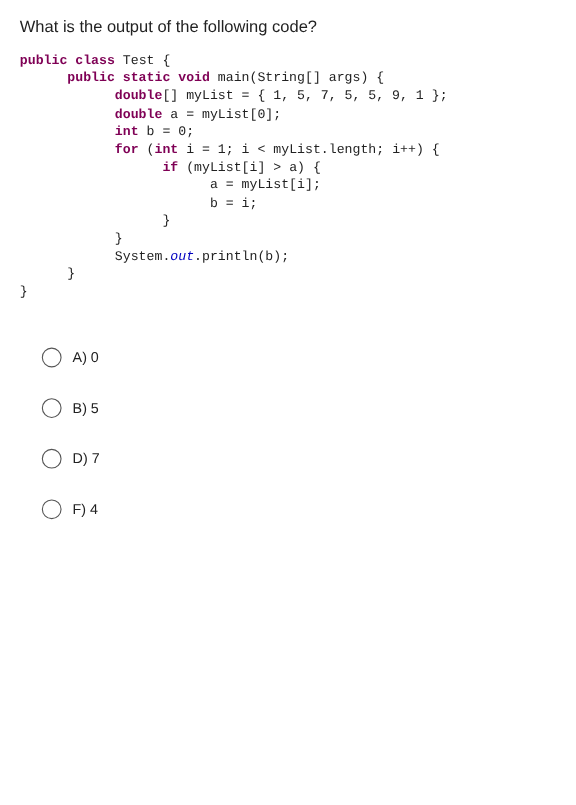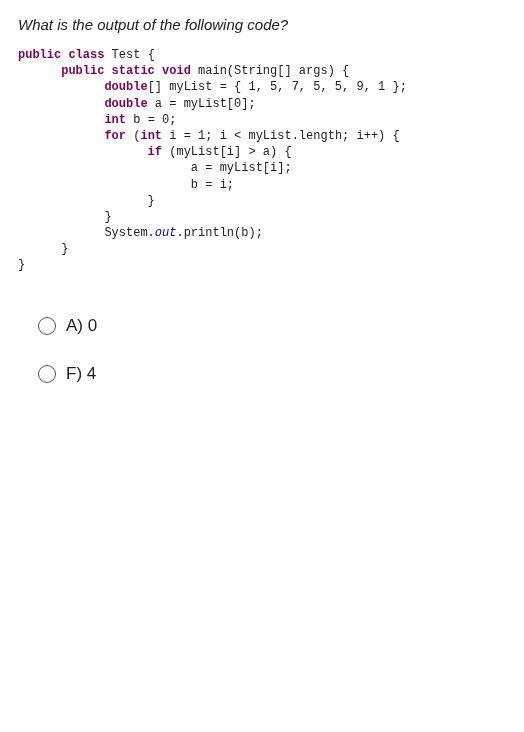--- a/index.html
+++ b/index.html
@@ -5,21 +5,21 @@
   * { box-sizing: border-box; }
   body {
     margin: 0;
     padding: 16px 18px;
     font-family: Arial, Helvetica, sans-serif;
     font-size: 15px;
     color: #222;
     width: 524px;
     background: #fff;
   }
-  .question-text { margin-bottom: 14px; font-style: italic; }
+  .question-text { margin-bottom: 14px; }
   .code-block {
     font-family: Consolas, "Courier New", monospace;
     font-size: 12px;
     line-height: 1.35;
     white-space: pre;
     margin-bottom: 42px;
   }
   .kw { color: #7f0055; font-weight: bold; }
   .stat { color: #0000c0; font-style: italic; }
   .options { padding-left: 20px; }
@@ -29,21 +29,21 @@
     gap: 10px;
     margin-bottom: 28px;
   }
   .radio {
     width: 18px;
     height: 18px;
     border: 1.5px solid #555;
     border-radius: 50%;
     flex: 0 0 18px;
   }
-  .option-label { font-size: 17px; }
+  .option-label { font-size: 13px; }
 </style>
 </head>
 <body>
 
 <div class="question-text">What is the output of the following code?</div>
 
 <div class="code-block"><span class="kw">public class</span><span> Test {</span>
 <span class="kw">      public static void</span><span> main(String[] args) {</span>
 <span class="kw">            double</span><span>[] myList = { 1, 5, 7, 5, 5, 9, 1 };</span>
 <span class="kw">            double</span><span> a = myList[0];</span>
@@ -58,15 +58,23 @@
 <span>      }</span>
 <span>}</span></div>
 
 <div class="options">
   <div class="option">
     <span class="radio"></span>
     <span class="option-label">A) 0</span>
   </div>
   <div class="option">
     <span class="radio"></span>
+    <span class="option-label">B) 5</span>
+  </div>
+  <div class="option">
+    <span class="radio"></span>
+    <span class="option-label">D) 7</span>
+  </div>
+  <div class="option">
+    <span class="radio"></span>
     <span class="option-label">F) 4</span>
   </div>
 </div>
 
 </body></html>

